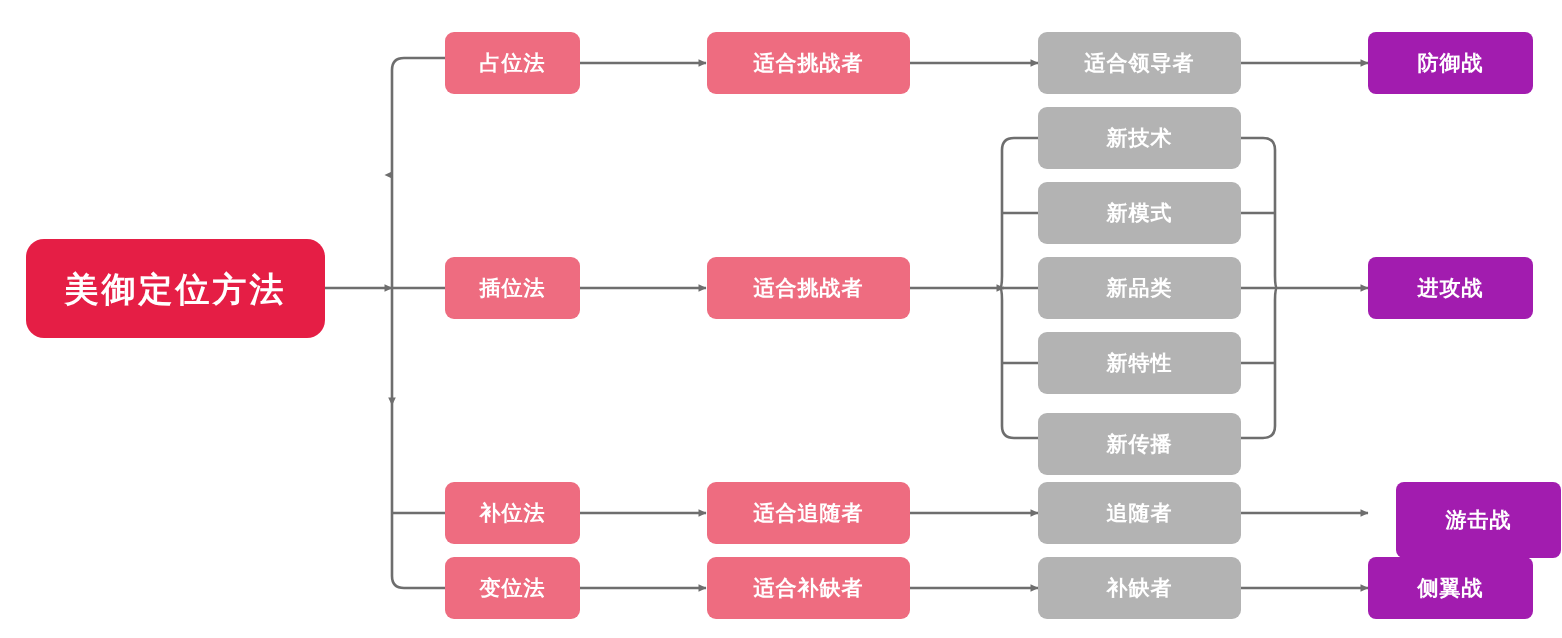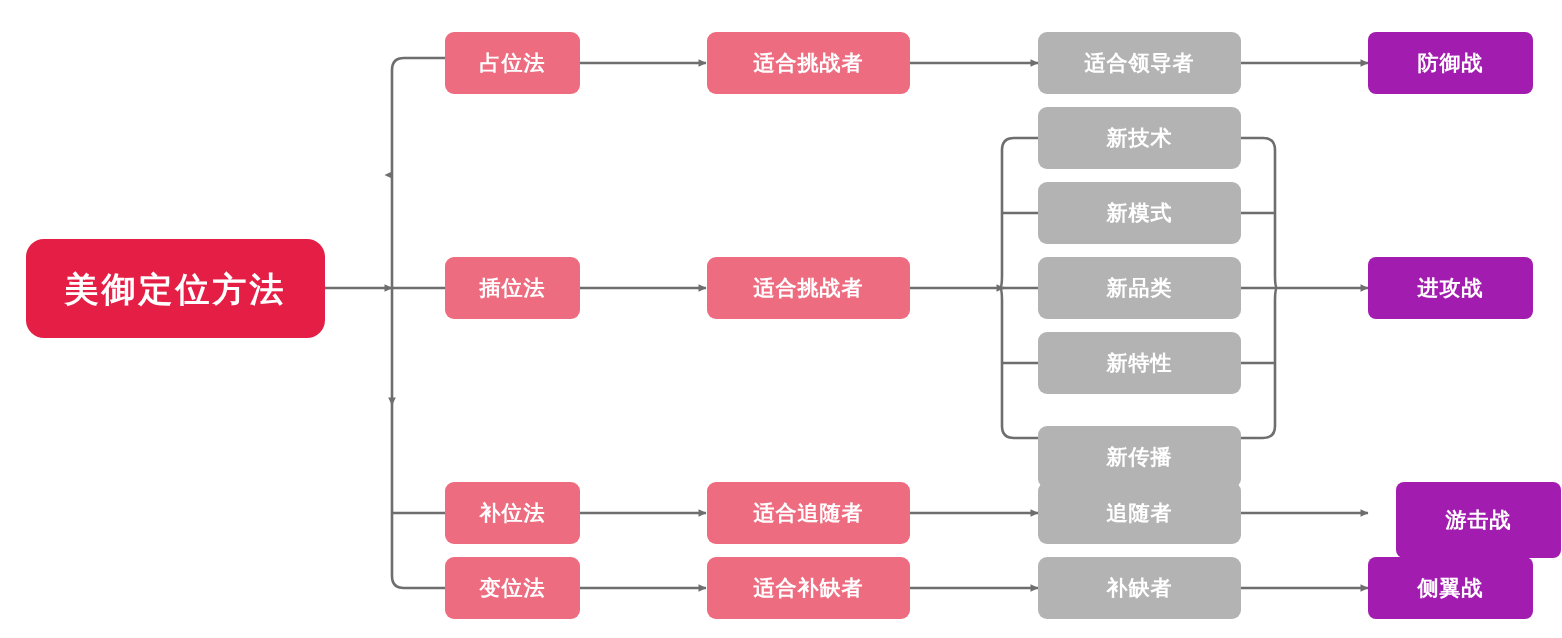--- a/index.html
+++ b/index.html
@@ -131,21 +131,21 @@
   <div class="node pink" style="left:707px; top:32px;  width:203px; height:62px;">适合挑战者</div>
   <div class="node pink" style="left:707px; top:257px; width:203px; height:62px;">适合挑战者</div>
   <div class="node pink" style="left:707px; top:482px; width:203px; height:62px;">适合追随者</div>
   <div class="node pink" style="left:707px; top:557px; width:203px; height:62px;">适合补缺者</div>
 
   <div class="node gray" style="left:1038px; top:32px;  width:203px; height:62px;">适合领导者</div>
   <div class="node gray" style="left:1038px; top:107px; width:203px; height:62px;">新技术</div>
   <div class="node gray" style="left:1038px; top:182px; width:203px; height:62px;">新模式</div>
   <div class="node gray" style="left:1038px; top:257px; width:203px; height:62px;">新品类</div>
   <div class="node gray" style="left:1038px; top:332px; width:203px; height:62px;">新特性</div>
-  <div class="node gray" style="left:1038px; top:426px; width:203px; height:62px;">新传播</div>
+  <div class="node gray" style="left:1038px; top:413px; width:203px; height:62px;">新传播</div>
   <div class="node gray" style="left:1038px; top:482px; width:203px; height:62px;">追随者</div>
   <div class="node gray" style="left:1038px; top:557px; width:203px; height:62px;">补缺者</div>
 
   <div class="node red" style="left:1368px; top:32px;  width:165px; height:62px;">防御战</div>
   <div class="node red" style="left:1368px; top:257px; width:165px; height:62px;">进攻战</div>
   <div class="node red" style="left:1396px; top:482px; width:165px; height:76px;">游击战</div>
   <div class="node red" style="left:1368px; top:557px; width:165px; height:62px;">侧翼战</div>
 
 </div>
 

